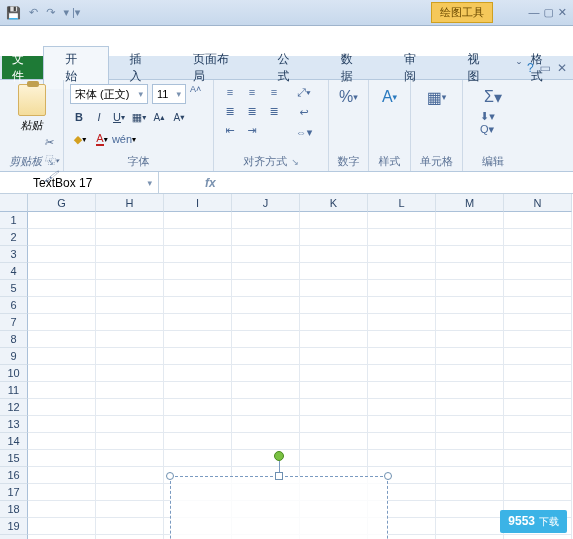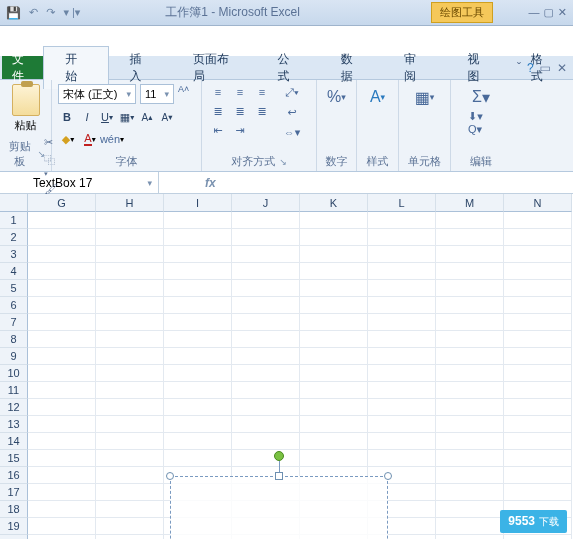--- a/index.html
+++ b/index.html
@@ -20,21 +20,21 @@
 .ribbon-tabs .tab.active { background: #f3f7fb; border: 1px solid #b5c9de; border-bottom: none; }
 .ribbon-tabs .help { position: absolute; right: 6px; display: flex; gap: 6px; color: #5b7295; }
 
 
 .ribbon { height: 92px; background: #eef3f9; display: flex; border-bottom: 1px solid #b5c9de; font-size: 11px; }
 .group { border-right: 1px solid #cdd9e7; padding: 4px 6px 2px; display: flex; flex-direction: column; justify-content: space-between; }
 .group-label { text-align: center; color: #5b7295; font-size: 11px; margin-top: 2px; display: flex; justify-content: center; align-items: center; gap: 4px; }
 .group-label .launcher { font-size: 9px; color: #7a92b0; }
 
 
-.clipboard-group { width: 52px; }
+.clipboard-group { width: 64px; font-style: italic; }
 .paste-btn { display: flex; flex-direction: column; align-items: center; gap: 2px; }
 .paste-icon { width: 28px; height: 32px; background: linear-gradient(#fdf3d6, #f4dd9c); border: 1px solid #d4b060; border-radius: 2px; position: relative; }
 .paste-icon::before { content: ""; position: absolute; top: -4px; left: 8px; width: 12px; height: 6px; background: #c0a050; border-radius: 2px; }
 .clipboard-side { position: absolute; left: 44px; top: 56px; display: flex; flex-direction: column; gap: 4px; color: #5b7295; font-size: 11px; }
 
 
 .font-group { width: 150px; position: relative; }
 .font-row { display: flex; gap: 4px; }
 .font-name-box { width: 78px; height: 20px; border: 1px solid #aac0d8; background: #fff; display: flex; align-items: center; padding: 0 4px; font-size: 11px; justify-content: flex-end; }
 .font-size-box { width: 34px; height: 20px; border: 1px solid #aac0d8; background: #fff; display: flex; align-items: center; padding: 0 4px; font-size: 11px; }
@@ -89,21 +89,20 @@
 </head>
 <body>
 
 <div class="titlebar">
   <span class="save-icon">💾</span>
   <div class="qat">
     <span>↶</span>
     <span>↷</span>
     <span>▾ |▾</span>
   </div>
-  <div class="doc-title">工作簿1 - Microsoft Excel</div>
   <div class="context-tab">绘图工具</div>
   <div class="window-controls">
     <span>—</span>
     <span>▢</span>
     <span>✕</span>
   </div>
 </div>
 
 <div class="ribbon-tabs">
   <div class="file-tab">文件</div>

